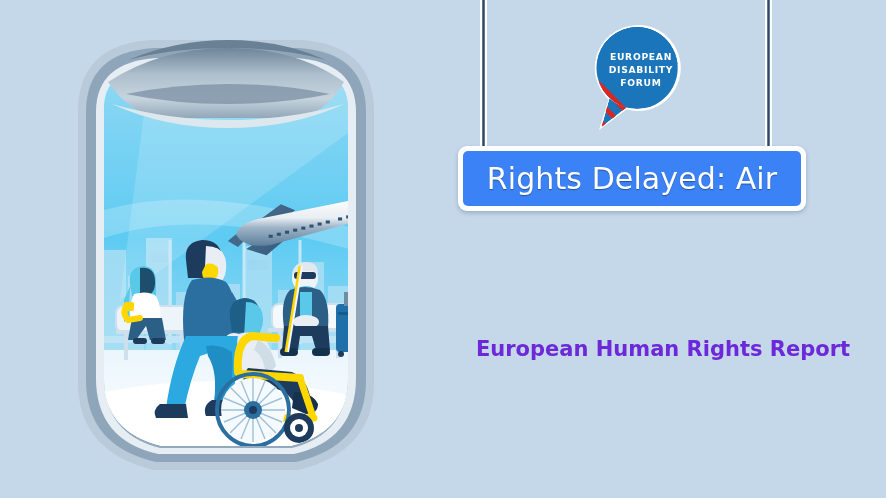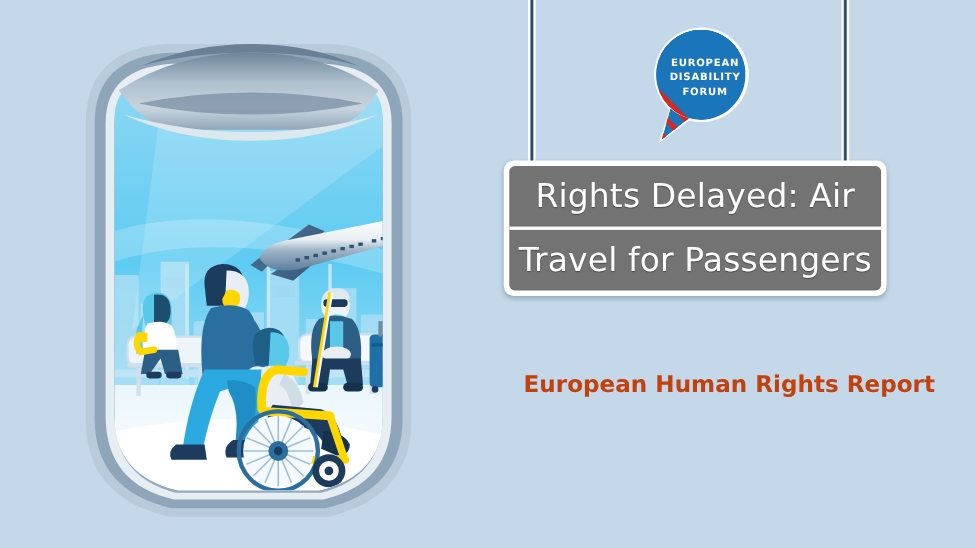--- a/index.html
+++ b/index.html
@@ -29,42 +29,42 @@
 
   .sign{
     position:absolute;left:18px;top:146px;width:348px;
     background:#ffffff;
     border-radius:9px;
     padding:5px;
     box-sizing:border-box;
     box-shadow:0 2px 4px rgba(40,70,100,.28);
   }
   .sign-inner{
-    background:#737373;
+    background:#3b82f6;
     border-radius:5px;
     overflow:hidden;
     text-align:right;
   }
   .sign-row{
     height:55px;
     display:flex;align-items:center;justify-content:center;
     color:#ffffff;
     font-size:30px;
     font-weight:400;
     letter-spacing:.1px;
     white-space:nowrap;
     text-shadow:0 1px 1px rgba(0,0,0,.35);
     font-family:"DejaVu Sans", sans-serif;
   }
   .sign-row + .sign-row{border-top:3px solid #ffffff;}
 
   .subtitle{
     position:absolute;left:0;top:334px;width:446px;
     text-align:center;
-    color:#c2410c;
+    color:#6d28d9;
     font-weight:bold;
     font-size:21px;
     line-height:30px;
     font-family:"DejaVu Sans", sans-serif;
   }
   .subtitle div{white-space:nowrap;}
 </style>
 </head>
 <body>
 
@@ -310,21 +310,20 @@
           <text x="56" y="38">EUROPEAN</text>
           <text x="56" y="51">DISABILITY</text>
           <text x="56" y="64">FORUM</text>
         </g>
       </svg>
     </div>
 
     <div class="sign">
       <div class="sign-inner">
         <div class="sign-row">Rights Delayed: Air</div>
-        <div class="sign-row">Travel for Passengers</div>
       </div>
     </div>
 
     <div class="subtitle">
       <div>European Human Rights Report</div>
     </div>
   </div>
 </div>
 
 </body></html>

